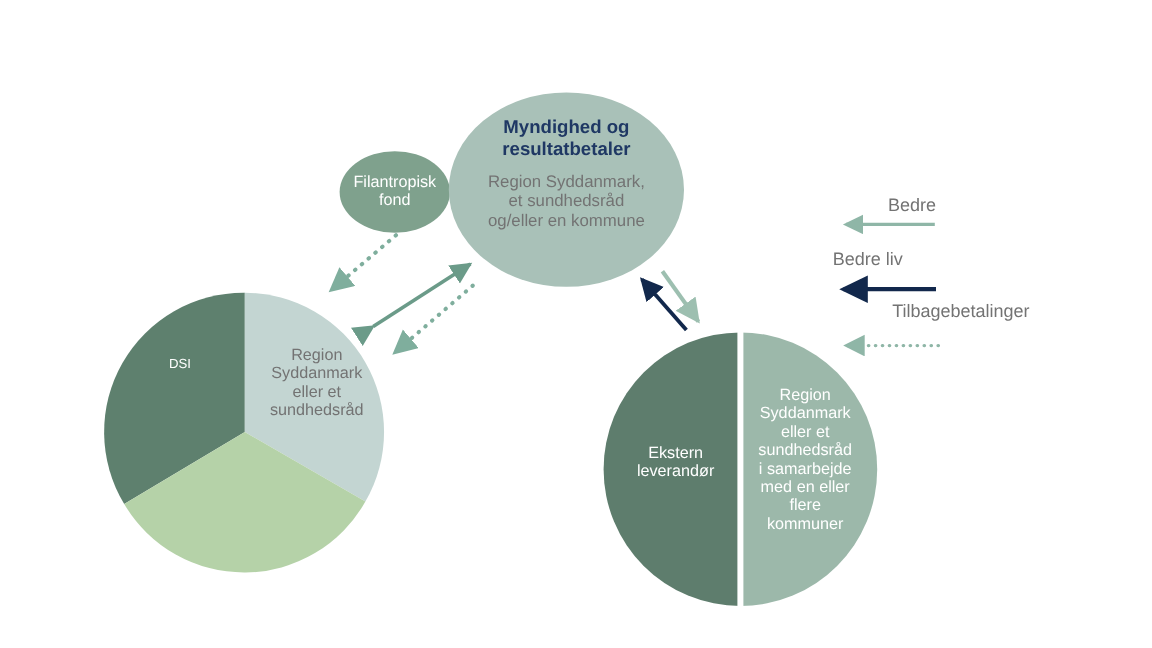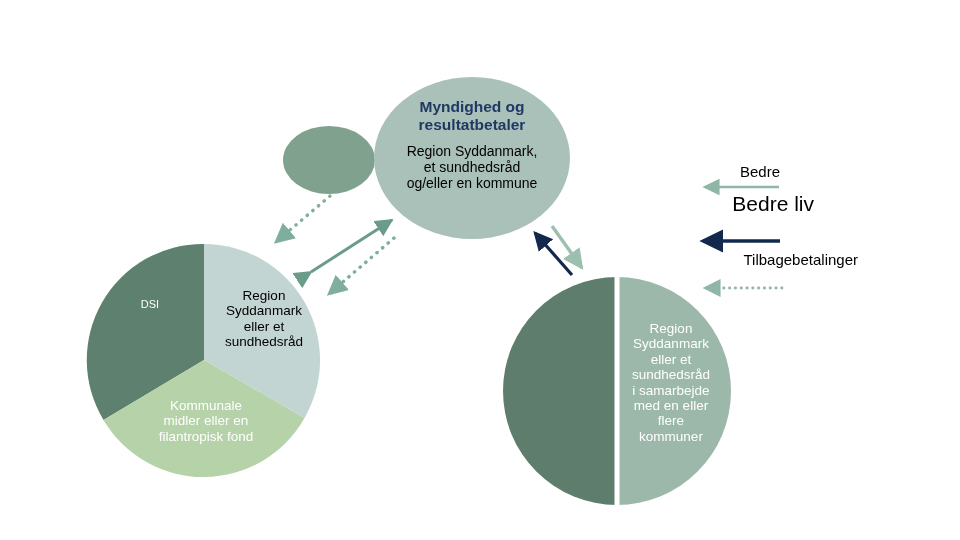--- a/index.html
+++ b/index.html
@@ -30,21 +30,21 @@
     position: absolute;
     text-align: center;
     line-height: 1.14;
     white-space: pre-line;
   }
   .title-dark {
     color: #1f3864;
     font-weight: bold;
   }
   .body-dark {
-    color: #000000;
+    color: #737373;
   }
   .white-txt {
     color: #ffffff;
   }
 
   
   #myndighed-title {
     left: 372px; top: 98px; width: 200px;
     font-size: 15.5px;
   }
@@ -90,22 +90,22 @@
     left: 622px; top: 321px; width: 98px;
     font-size: 13.5px;
   }
 
   
   #legend-midler {
     left: 700px; top: 163px; width: 120px;
     font-size: 15px; text-align: center;
   }
   #legend-bedreliv {
-    left: 694px; top: 192px; width: 120px;
-    font-size: 21px; text-align: right;
+    left: 694px; top: 208px; width: 120px;
+    font-size: 15px; text-align: left;
   }
   #legend-tilbage {
     left: 686px; top: 251px; width: 172px;
     font-size: 15px; text-align: right;
   }
 </style>
 </head>
 <body>
 
 <div id="stage">
@@ -172,33 +172,34 @@
     <line x1="782" y1="288" x2="706" y2="288" stroke="#8fb6a7" stroke-width="2.8" stroke-linecap="round" stroke-dasharray="0.3 5.5" marker-end="url(#ah-legend-dot)"></line>
   </svg>
 
   <div class="lbl title-dark" id="myndighed-title">Myndighed og
 resultatbetaler</div>
 
   <div class="lbl body-dark" id="myndighed-sub">Region Syddanmark,
 et sundhedsråd
 og/eller en kommune</div>
 
+  <div class="lbl white-txt" id="filantropisk-label">Filantropisk
+fond</div>
 
   <div class="lbl white-txt" id="inv-seg-dsi">DSI</div>
 
   <div class="lbl body-dark" id="inv-seg-region">Region
 Syddanmark
 eller et
 sundhedsråd</div>
 
-  <div class="lbl white-txt" id="inv-seg-kommunale">Kommunale
-midler eller en
-filantropisk fond</div>
-
-
+
+
+  <div class="lbl white-txt" id="lev-seg-ekstern">Ekstern
+leverandør</div>
 
   <div class="lbl white-txt" id="lev-seg-region">Region
 Syddanmark
 eller et
 sundhedsråd
 i samarbejde
 med en eller
 flere
 kommuner</div>
 

